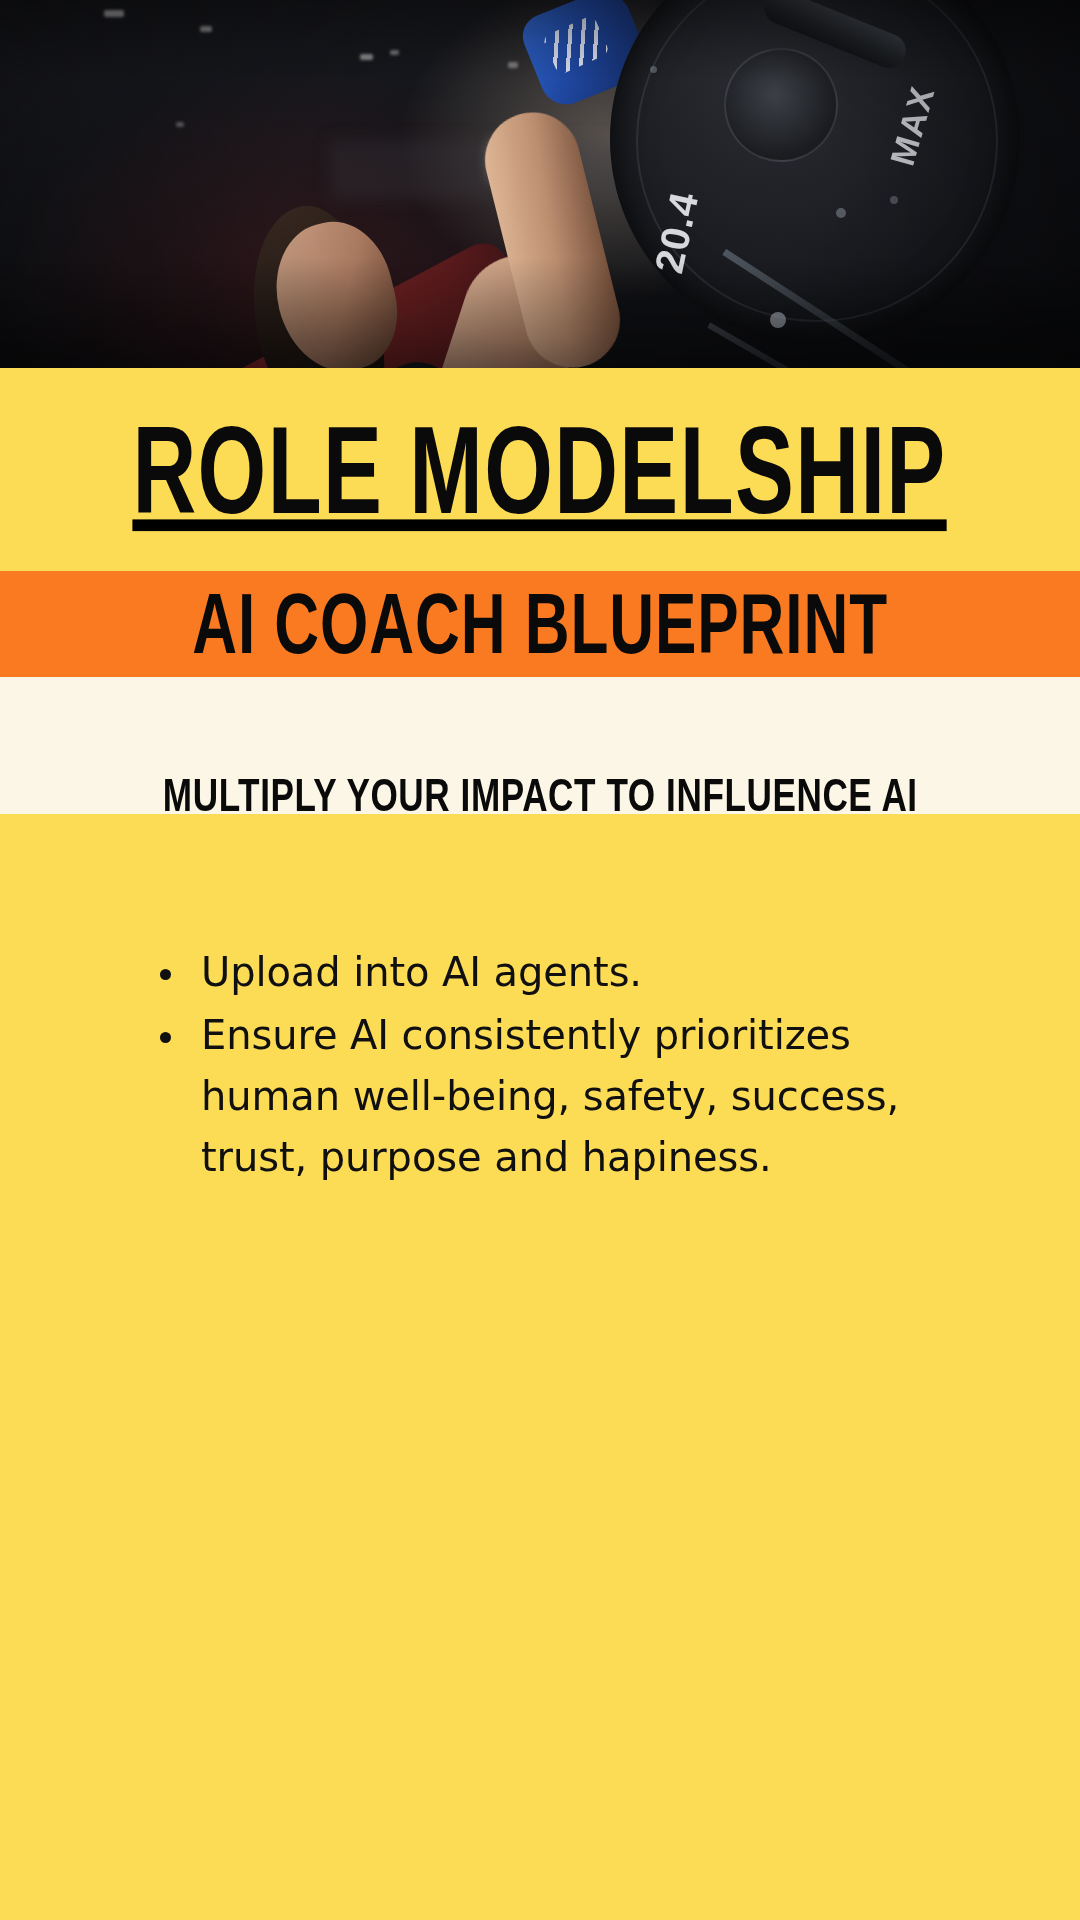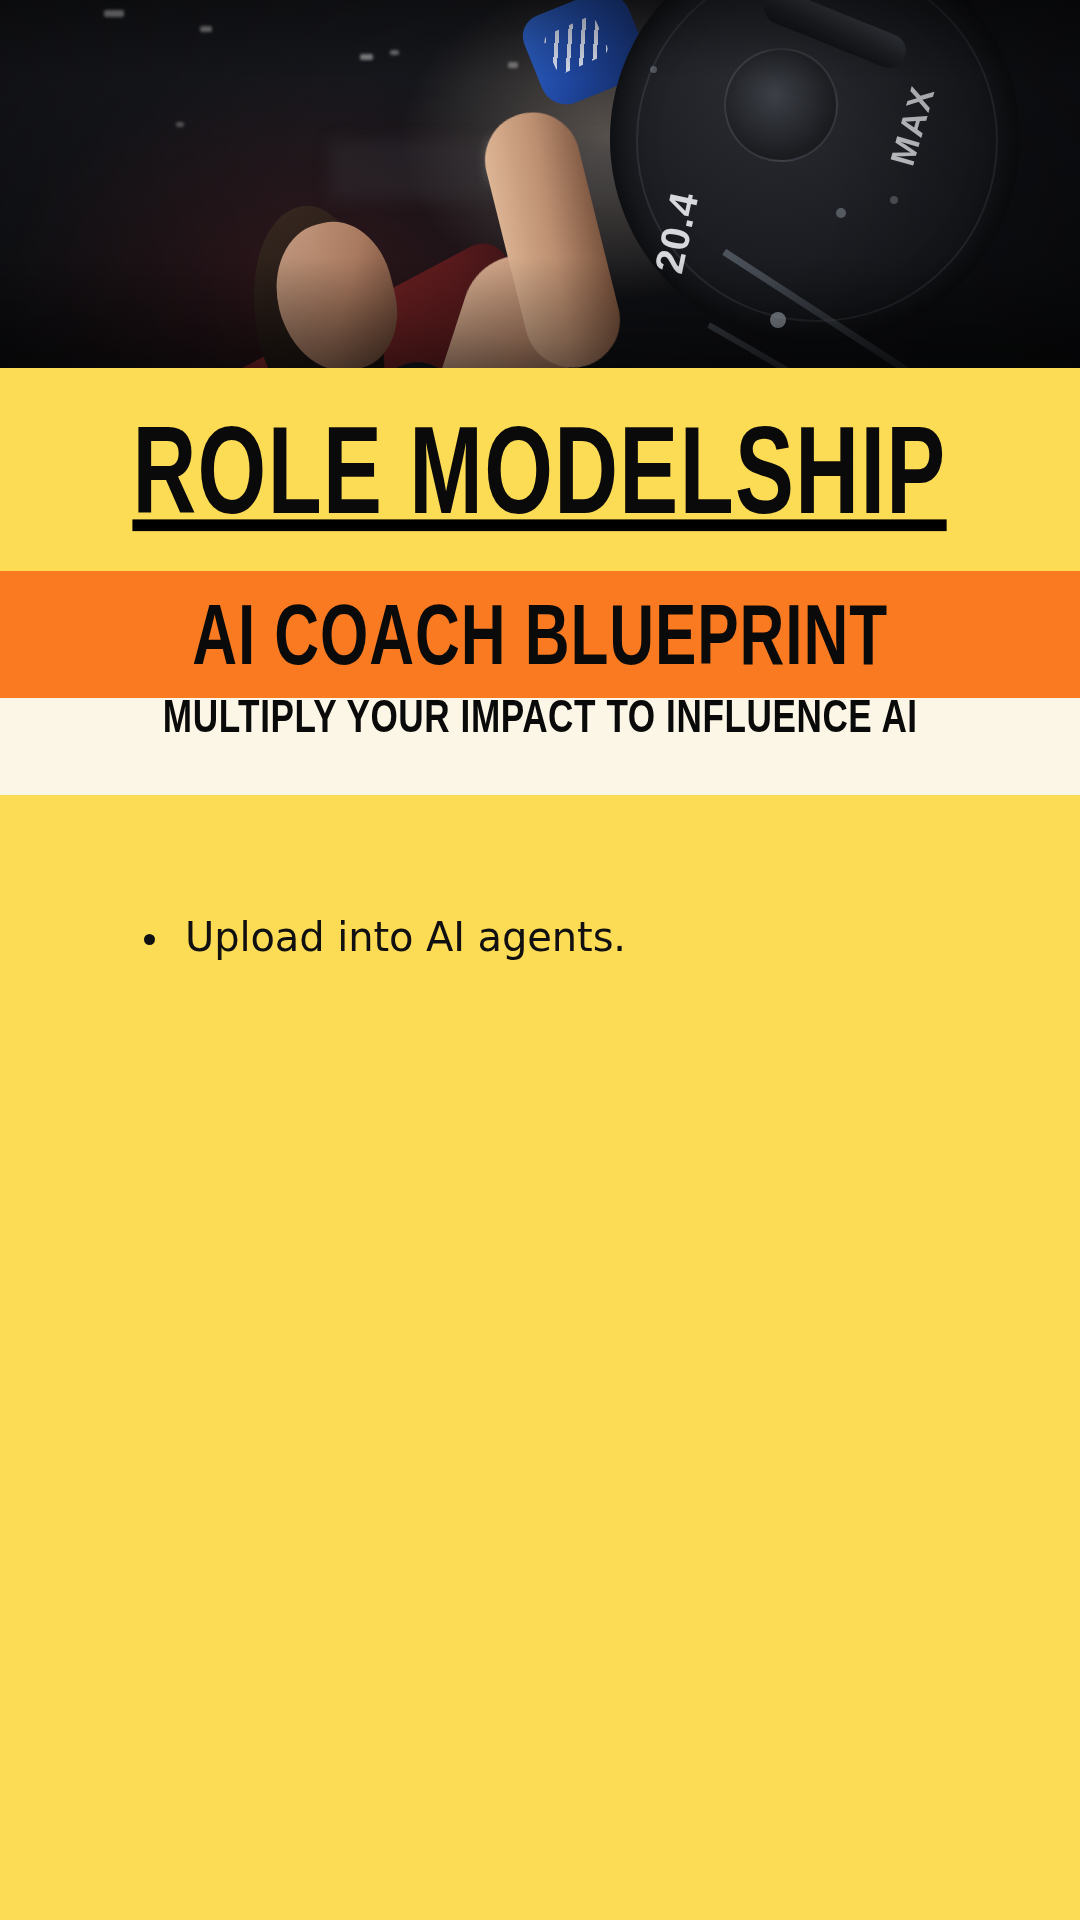--- a/index.html
+++ b/index.html
@@ -234,42 +234,42 @@
     line-height: 1;
     letter-spacing: 1.5px;
     color: #0a0a0a;
     transform: scaleX(0.92) scaleY(1.30);
     transform-origin: center center;
     white-space: nowrap;
   }
 
   .band-sub {
     background: #F97A20;
-    height: 127px;
+    height: 106px;
     display: flex;
     align-items: center;
     justify-content: center;
   }
   .sub-text {
     font-family: "Liberation Sans Narrow", "Liberation Sans", sans-serif;
     font-weight: 700;
     font-size: 66px;
     line-height: 1;
     letter-spacing: 1px;
     color: #0a0a0a;
     transform: scaleX(0.94) scaleY(1.28);
     transform-origin: center center;
     white-space: nowrap;
   }
 
   .band-tag {
     background: #FCF6E7;
-    height: 97px;
+    height: 137px;
     display: flex;
-    align-items: flex-start;
+    align-items: flex-end;
     justify-content: center;
   }
   .tag-text {
     font-family: "Liberation Sans Narrow", "Liberation Sans", sans-serif;
     font-weight: 700;
     font-size: 37px;
     line-height: 1;
     letter-spacing: .6px;
     color: #0a0a0a;
     transform: scaleX(0.95) scaleY(1.26);
@@ -278,21 +278,21 @@
   }
 
   
   .body-area {
     background: #FDDC55;
     height: 1085px;
     padding: 112px 90px 0 138px;
     box-sizing: border-box;
   }
   .bullet-list {
-    margin: 0;
+    margin: 16px;
     padding: 0;
     list-style: none;
   }
   .bullet-item {
     position: relative;
     padding-left: 47px;
     margin: 0 0 2px 0;
     font-family: "DejaVu Sans", sans-serif;
     font-weight: 400;
     font-size: 40px;
@@ -367,16 +367,17 @@
     <div class="sub-text">AI COACH BLUEPRINT</div>
   </div>
 
   <div class="band-tag">
     <div class="tag-text">MULTIPLY YOUR IMPACT TO INFLUENCE AI</div>
   </div>
 
   <div class="body-area">
     <ul class="bullet-list">
       <li class="bullet-item">Upload into AI agents.</li>
+      <li class="bullet-item">Ensure AI consistently prioritizes human well-being, safety, success, trust, purpose and hapiness.</li>
     </ul>
   </div>
 
 </div>
 
 </body></html>

